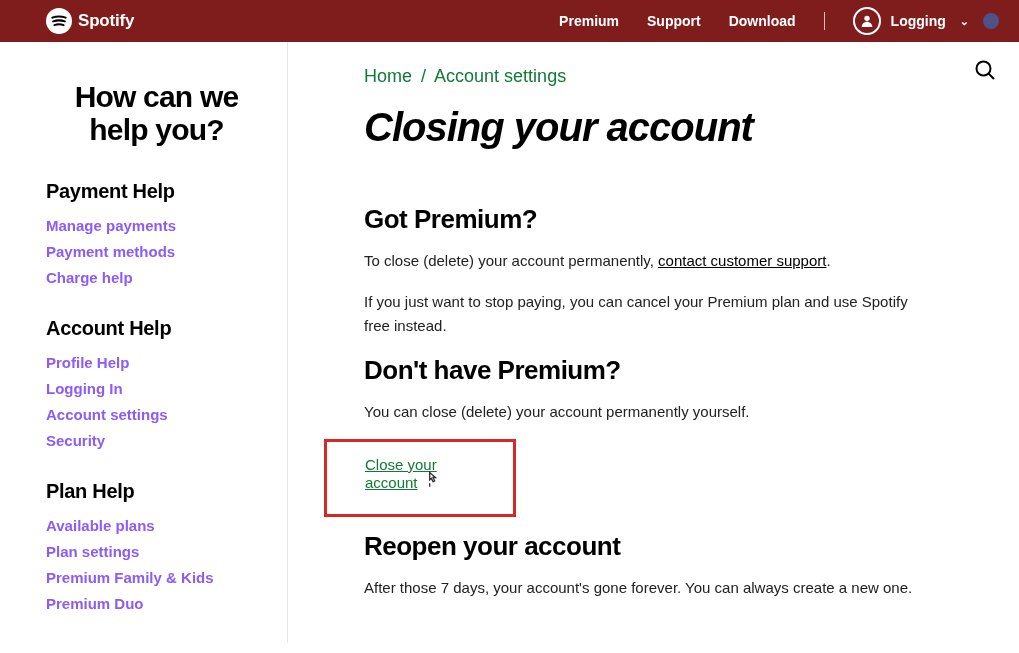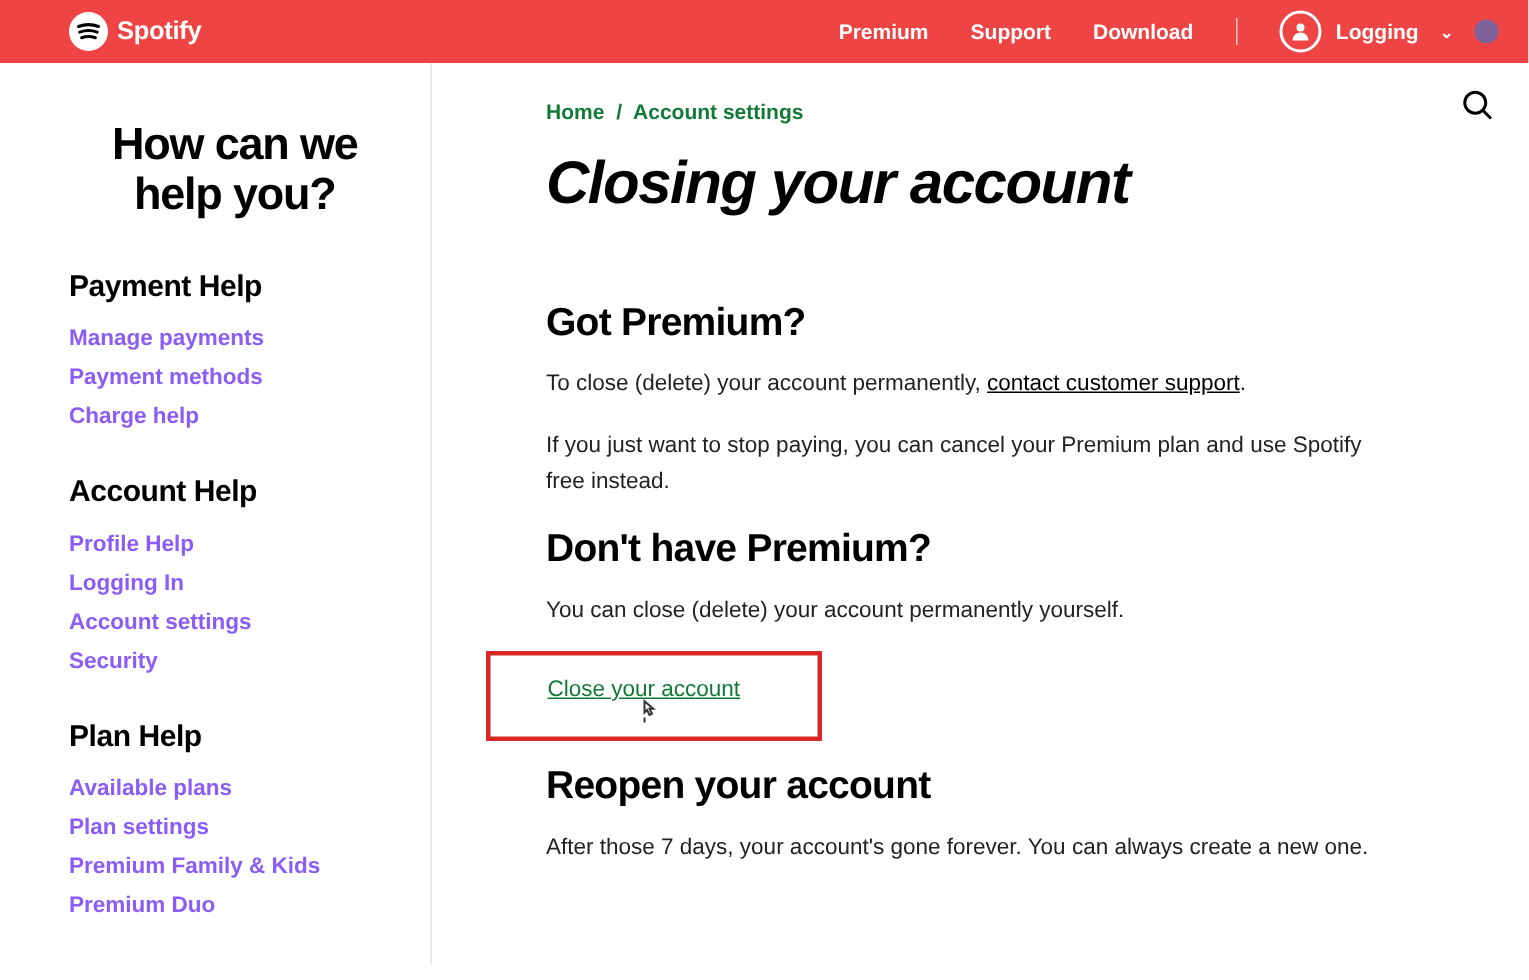--- a/index.html
+++ b/index.html
@@ -1,19 +1,19 @@
 <!DOCTYPE html>
 <html><head>
 <meta charset="utf-8">
 <style>
   * { margin: 0; padding: 0; box-sizing: border-box; }
   body { font-family: -apple-system, "Helvetica Neue", Arial, sans-serif; color: #000; background: #fff; width: 1019px; }
 
   
-  .header { background: #ef4444; color: #fff; height: 42px; display: flex; align-items: center; padding: 0 20px 0 46px; justify-content: space-between; }
+  .header { background: #7f1d1d; color: #fff; height: 42px; display: flex; align-items: center; padding: 0 20px 0 46px; justify-content: space-between; }
   .logo { display: flex; align-items: center; gap: 6px; }
   .logo-icon { width: 26px; height: 26px; border-radius: 50%; background: #fff; display: flex; align-items: center; justify-content: center; }
   .logo-text { font-size: 17px; font-weight: 700; letter-spacing: -0.2px; }
   .header-nav { margin-left: auto; display: flex; align-items: center; gap: 28px; font-size: 14px; font-weight: 700; }
   .header-nav .divider { width: 1px; height: 18px; background: #fff; opacity: .7; }
   .avatar-circle { width: 28px; height: 28px; border: 2px solid #fff; border-radius: 50%; display: flex; align-items: center; justify-content: center; }
   .profile-wrap { display: flex; align-items: center; gap: 10px; }
   .chevron { margin-left: 4px; font-size: 11px; }
   .globe { width: 16px; height: 16px; border-radius: 50%; background: #2e77d0; margin-left: 4px; opacity: .6; }
 
@@ -22,30 +22,30 @@
   .sidebar { width: 288px; border-right: 1px solid #e5e5e5; padding: 38px 20px 0 46px; }
   .sidebar h1 { font-size: 30px; font-weight: 900; letter-spacing: -0.8px; line-height: 1.1; margin-bottom: 34px; text-align: center; }
   .section-title { font-size: 20px; font-weight: 800; letter-spacing: -0.3px; margin-bottom: 14px; }
   .side-links { list-style: none; margin-bottom: 30px; }
   .side-links li { margin-bottom: 8px; }
   .side-links a { color: #8b5cf6; font-size: 15px; font-weight: 700; text-decoration: none; cursor: pointer; }
 
   .content-wrap { flex: 1; position: relative; padding: 24px 24px 0 0; }
   .search-top { position: absolute; top: 16px; right: 22px; }
   .article { max-width: 560px; margin-left: 76px; }
-  .breadcrumb { font-size: 14px; font-weight: 700; margin-bottom: 18px; }
+  .breadcrumb { font-size: 18px; font-weight: 400; margin-bottom: 18px; }
   .breadcrumb a { color: #117a37; text-decoration: none; }
   .breadcrumb .sep { color: #117a37; margin: 0 4px; }
 
   .article h1 { font-size: 40px; font-weight: 900; letter-spacing: -1px; margin-bottom: 54px; font-style: italic; }
   .article h2 { font-size: 26px; font-weight: 900; letter-spacing: -0.5px; margin-bottom: 14px; }
   .article p { font-size: 15px; line-height: 1.55; color: #222; margin-bottom: 18px; }
   .article a.inline { color: #000; text-decoration: underline; cursor: pointer; }
   .article a.green { color: #117a37; text-decoration: underline; font-size: 15px; cursor: pointer; }
-  .highlight-box { border: 3px solid #d62828; padding: 14px 38px 22px 38px; margin: -2px 0 14px -40px; width: 224px; position: relative; }
+  .highlight-box { border: 3px solid #d62828; padding: 14px 38px 22px 38px; margin: -2px 0 14px -40px; width: 192px; position: relative; }
   .cursor-icon { position: absolute; left: 96px; top: 28px; width: 20px; height: 20px; color:#222; }
   .spotify-arcs { stroke: #000; stroke-width: 2.4; fill: none; stroke-linecap: round; }
 </style>
 </head>
 <body>
 
 <div class="header">
   <div class="logo">
     <span class="logo-icon">
       <svg viewBox="0 0 24 24" width="20" height="20">

